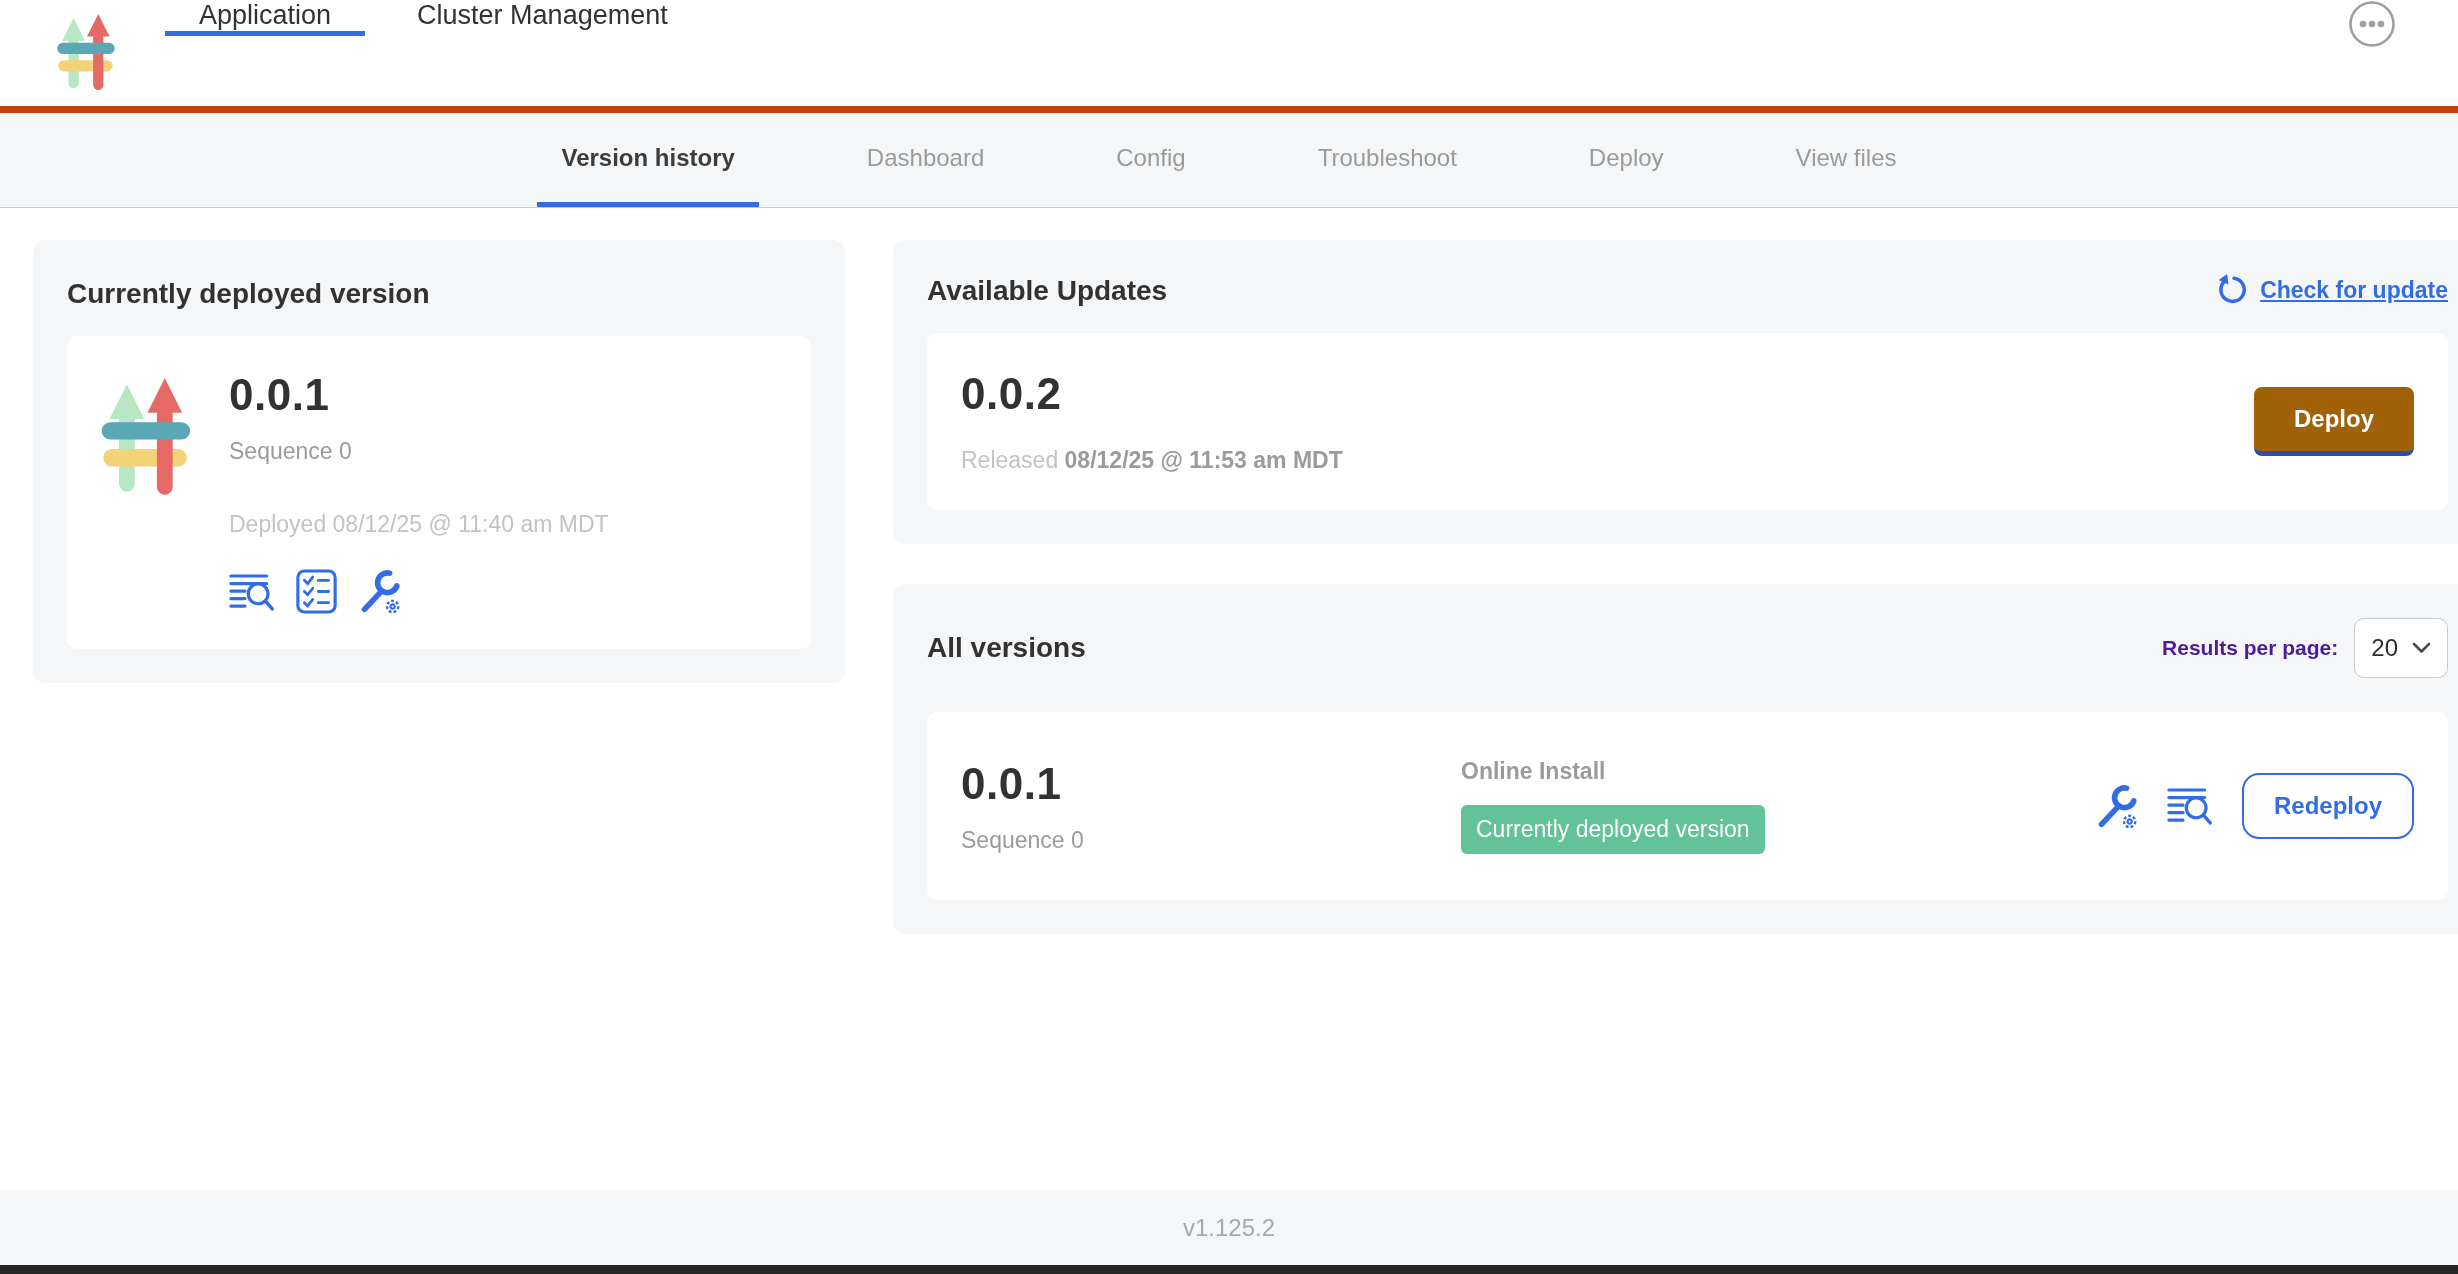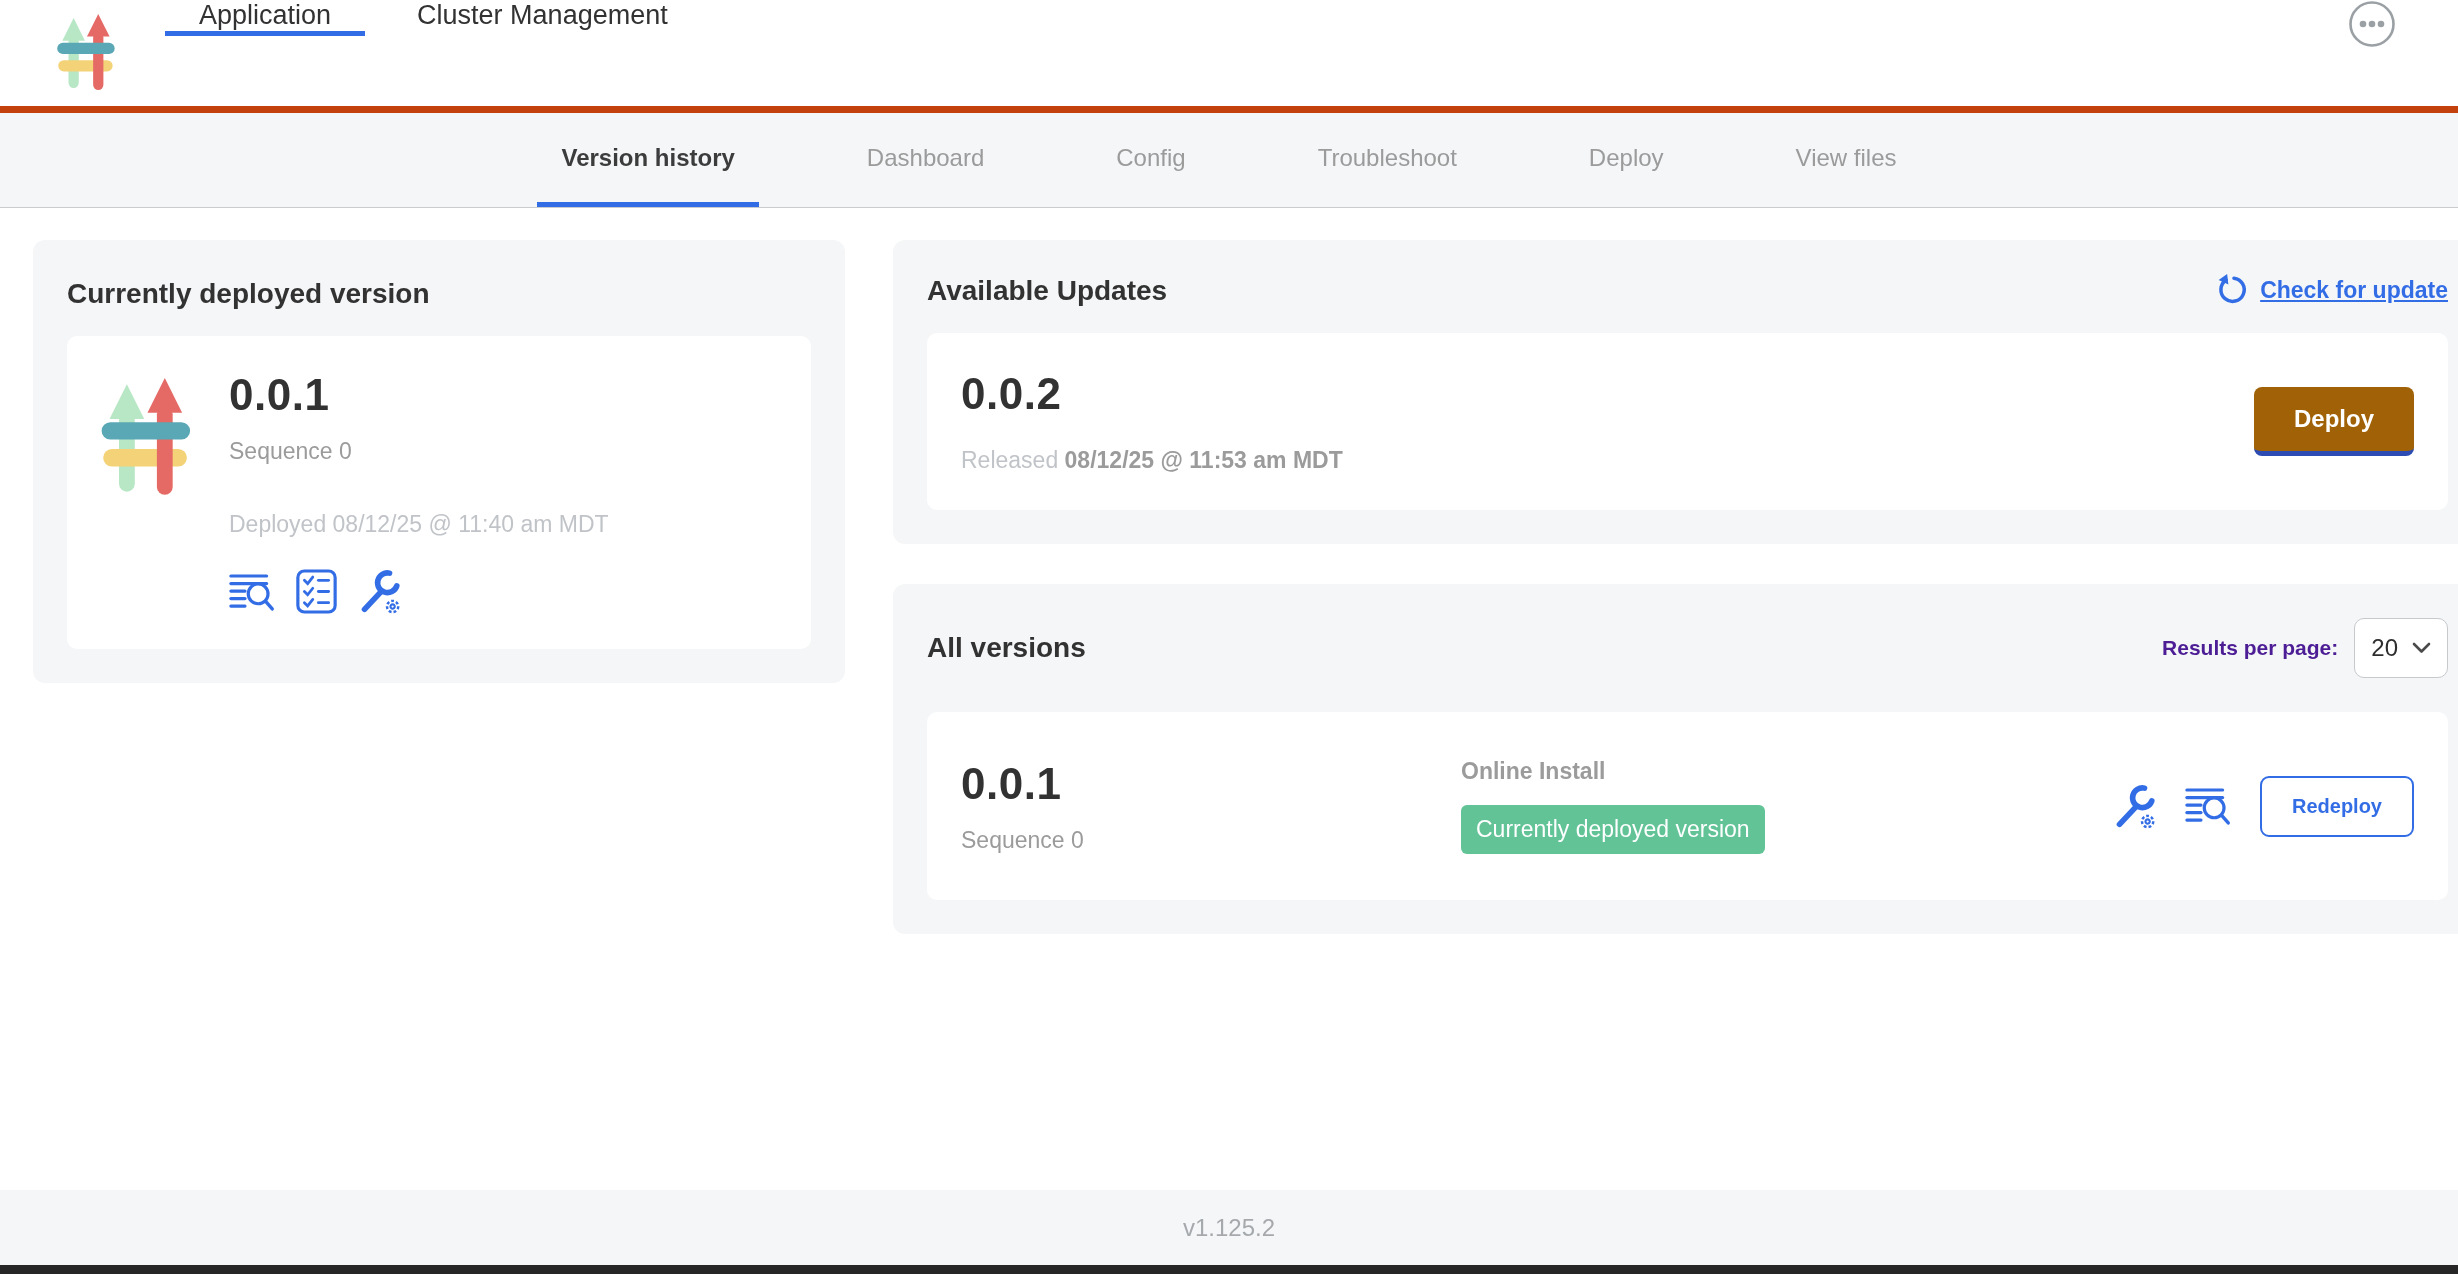--- a/index.html
+++ b/index.html
@@ -92,22 +92,22 @@
   .row-col-version { flex: 0 0 500px; }
   .row-col-meta { flex: 1 1 auto; min-width: 0; }
   .install-type { font-size: 23px; color: #9b9b9b; font-weight: 700; }
   .deployed-badge {
     display: inline-block; margin-top: 20px; background: #62c397; color: #fff;
     font-size: 23px; padding: 11px 15px; border-radius: 6px;
   }
   .row-col-actions { display: flex; align-items: center; gap: 28px; flex: 0 0 auto; }
   .redeploy-btn {
     background: #fff; border: 2px solid #326de6; color: #326de6;
-    font-family: inherit; font-weight: 700; font-size: 20px;
-    padding: 17px 30px; border-radius: 9px; cursor: pointer;
+    font-family: inherit; font-weight: 700; font-size: 24px;
+    padding: 17px 30px; border-radius: 17px; cursor: pointer;
   }
 
   
   .footer {
     flex: 0 0 75px; background: #f4f6f8;
     display: flex; align-items: center; justify-content: center;
     font-size: 24px; color: #a6a9ac;
   }
   .bottom-strip { flex: 0 0 9px; background: #262626; }
 </style>

